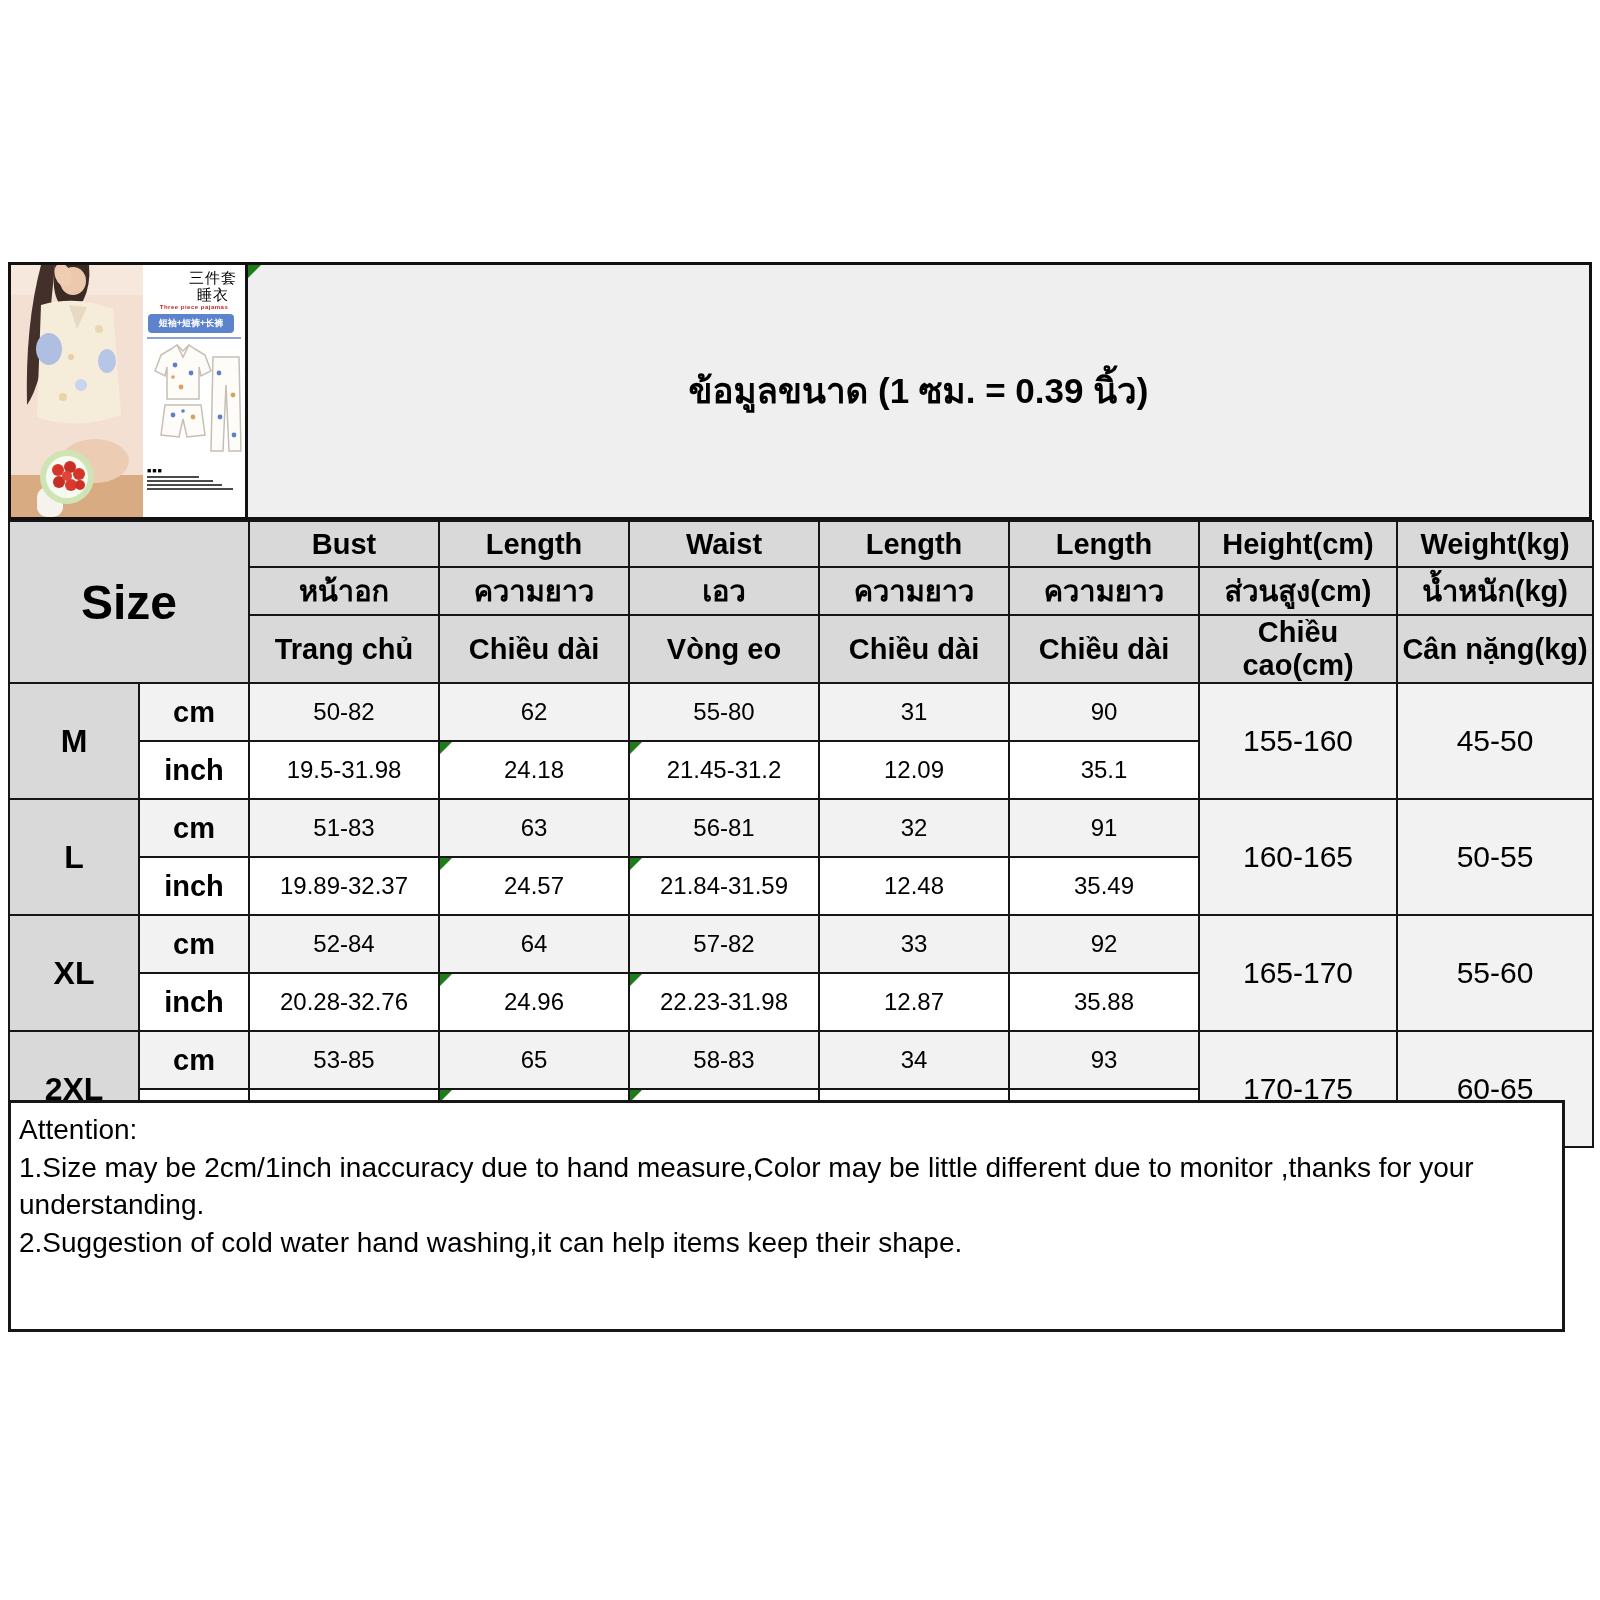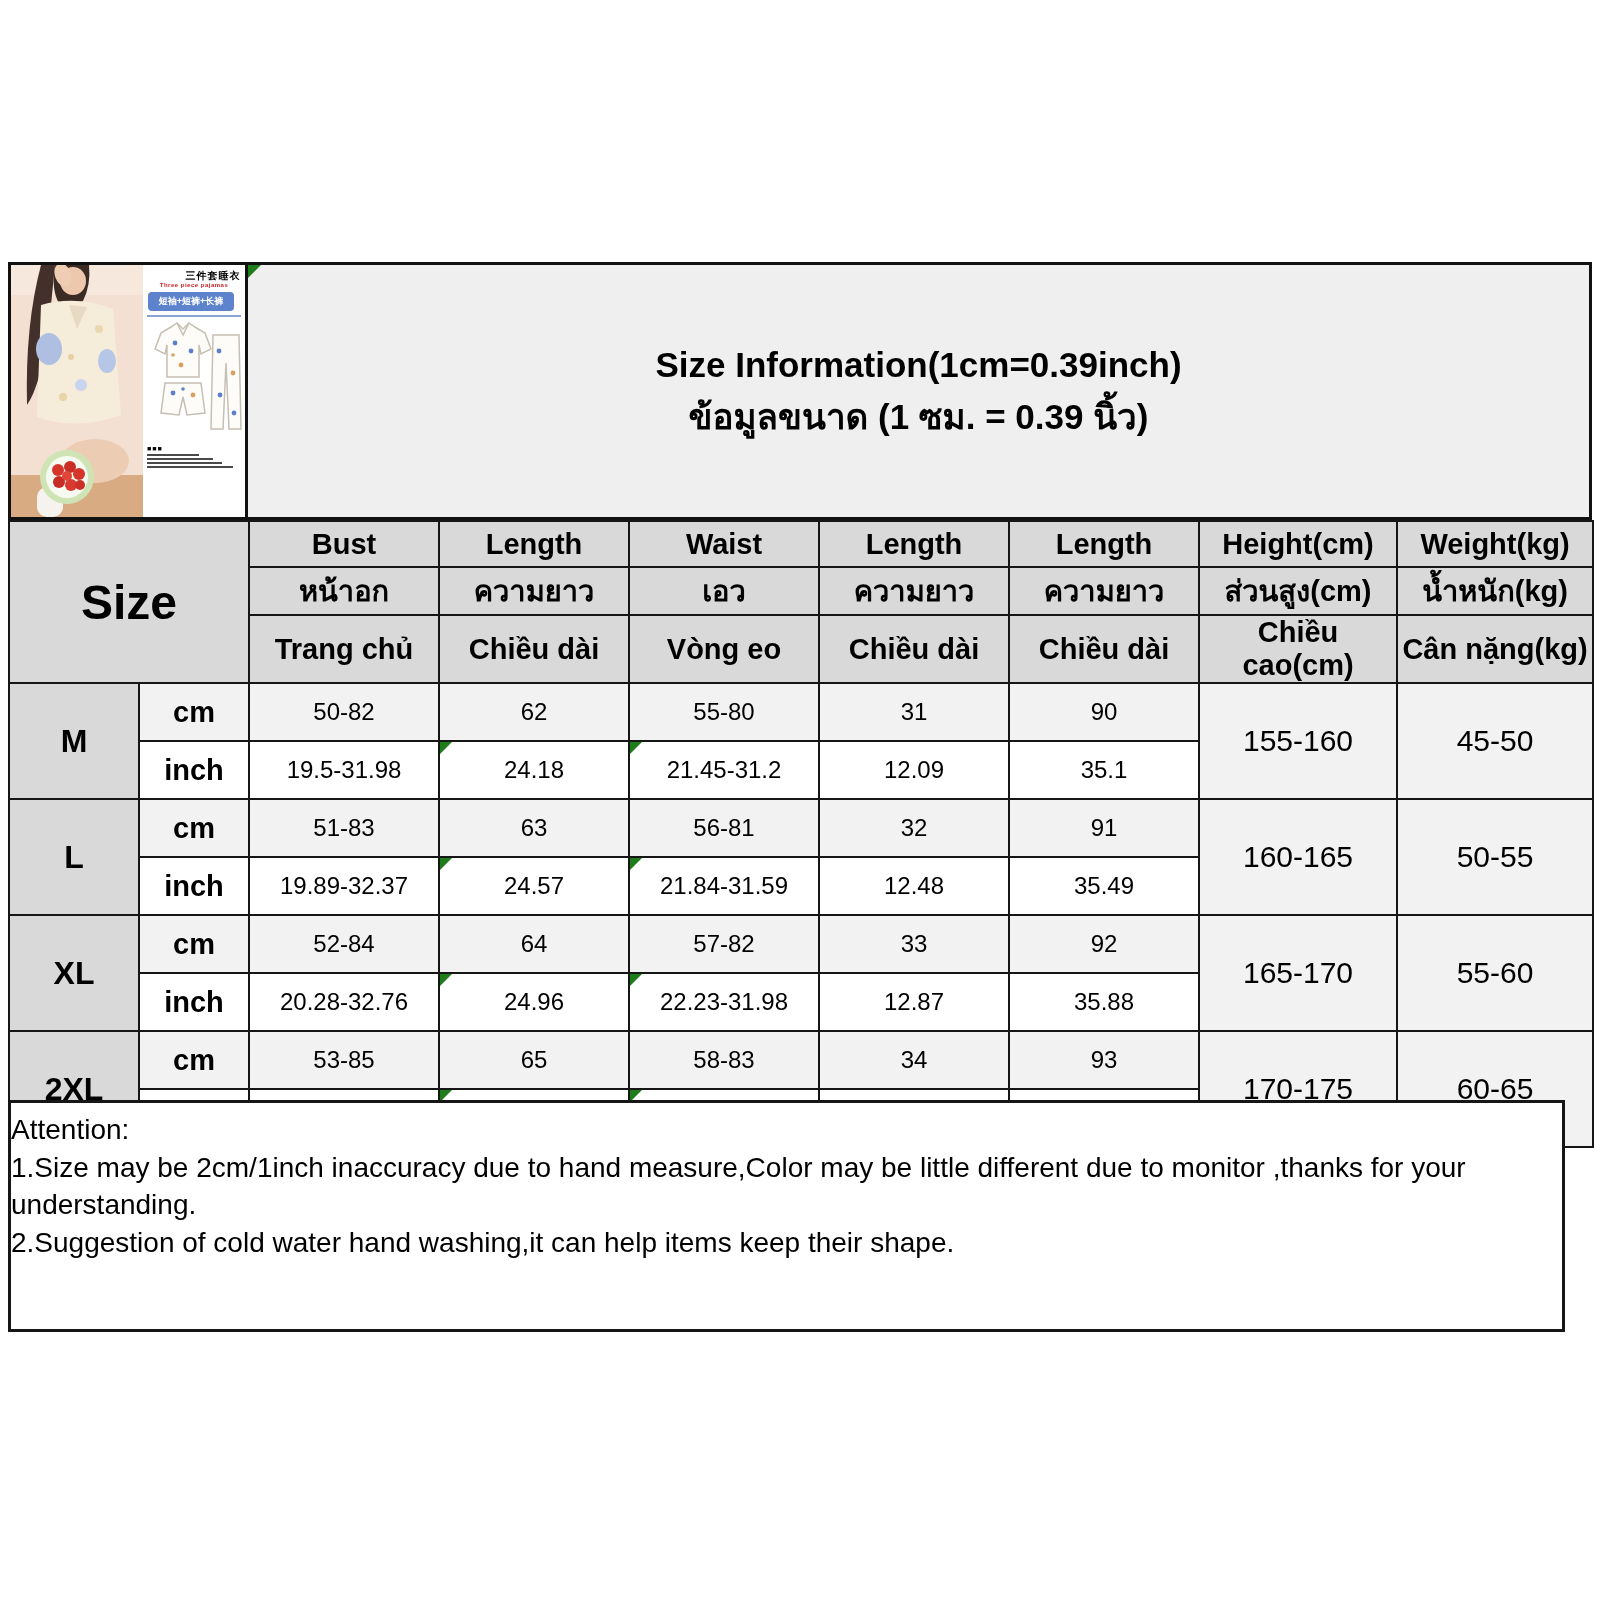--- a/index.html
+++ b/index.html
@@ -4,21 +4,21 @@
 <style>
   html,body{margin:0;padding:0;background:#ffffff;}
   body{width:1600px;height:1600px;font-family:"Liberation Sans","DejaVu Sans",sans-serif;color:#000;}
   .stage{position:relative;width:1600px;height:1600px;background:#ffffff;overflow:hidden;}
 
   
   .top-band{position:absolute;left:8px;top:262px;width:1584px;height:258px;display:flex;}
   .product-card{width:240px;height:258px;box-sizing:border-box;border:3px solid #111;background:#fff;display:flex;flex-shrink:0;}
   .photo{position:relative;width:132px;height:100%;overflow:hidden;background:#f4e0d3;}
   .panel{position:relative;flex:1;background:#fff;padding:5px 4px 0 4px;box-sizing:border-box;text-align:center;overflow:hidden;}
-  .panel-title{font-size:10px;font-weight:bold;letter-spacing:1px;line-height:1.1;margin-left:38px;}
+  .panel-title{font-size:15px;font-weight:normal;letter-spacing:1px;line-height:1.1;margin-left:38px;}
   .panel-sub{font-size:6px;color:#cc2222;font-weight:bold;letter-spacing:.5px;margin-top:1px;}
   .panel-badge{margin:4px 7px 0 1px;background:#5c83cc;color:#fff;font-size:9px;font-weight:bold;border-radius:4px;padding:3px 1px;}
   .panel-rule{height:2px;background:#8aa4d6;margin:4px 0 4px 0;}
   .panel-marks{font-size:7px;text-align:left;line-height:1;margin-top:2px;letter-spacing:1px;}
   .fineprint{margin-top:2px;}
   .fineprint div{height:2px;background:#4a4a4a;margin-bottom:2px;}
   .fp1{width:55%;}.fp2{width:70%;}.fp3{width:80%;}.fp4{width:92%;}
 
   .title-block{position:relative;flex:1;background:#efefef;border:3px solid #111;border-left:none;box-sizing:border-box;
     display:flex;flex-direction:column;justify-content:center;align-items:center;gap:8px;}
@@ -33,21 +33,21 @@
   .size-lbl{background:#d9d9d9;font-weight:bold;font-size:32px;}
   .unit{font-weight:bold;font-size:29px;}
   .row-cm td.val, td.unit.u-cm{background:#f2f2f2;}
   .row-inch td.val, td.unit.u-inch{background:#ffffff;}
   td.val{font-size:24px;height:56px;}
   td.hw{background:#f2f2f2;font-size:30px;}
   .cell-tri{position:absolute;top:0;left:0;width:0;height:0;border-top:12px solid #1e7d1a;border-right:12px solid transparent;}
 
   
   .attention{position:absolute;left:8px;top:1100px;width:1557px;height:232px;box-sizing:border-box;
-    border:3px solid #161616;background:#fff;padding:8px 0;font-size:28px;line-height:1.34;}
+    border:3px solid #161616;background:#fff;padding:8px 8px;font-size:28px;line-height:1.34;}
   .attention p{margin:0;}
 </style>
 </head>
 <body>
 
 <div class="stage">
 
   <div class="top-band">
 
     <div class="product-card">
@@ -119,21 +119,20 @@
           <div class="fp1"></div>
             <div class="fp2"></div>
             <div class="fp3"></div>
             <div class="fp4"></div>
         </div>
       </div>
     </div>
 
     <div class="title-block">
       <span class="corner-tri"></span>
-      <div class="title-line">Size Information(1cm=0.39inch)</div>
       <div class="title-line">ข้อมูลขนาด (1 ซม. = 0.39 นิ้ว)</div>
     </div>
   </div>
 
   <table class="size-table">
     <colgroup>
       <col style="width:130px">
         <col style="width:110px">
       <col style="width:190px">
         <col style="width:190px">

